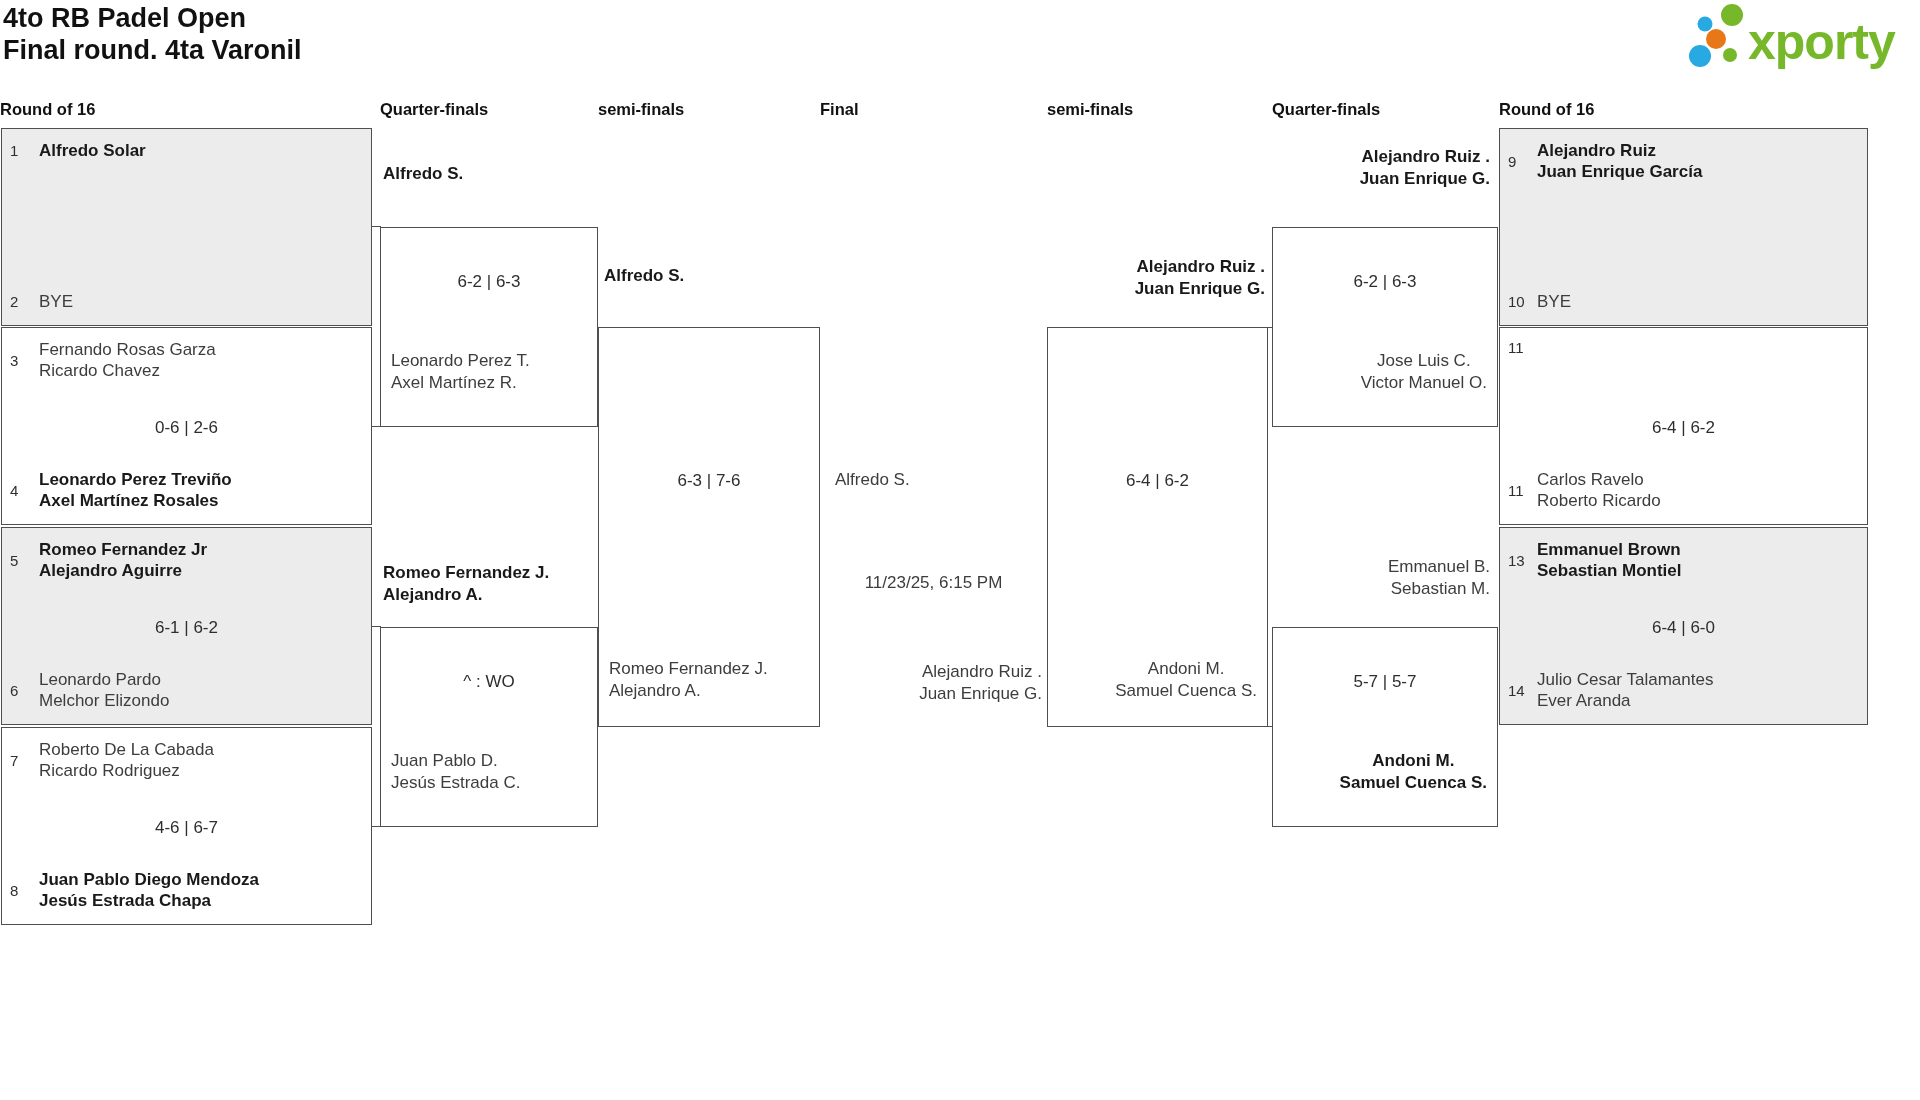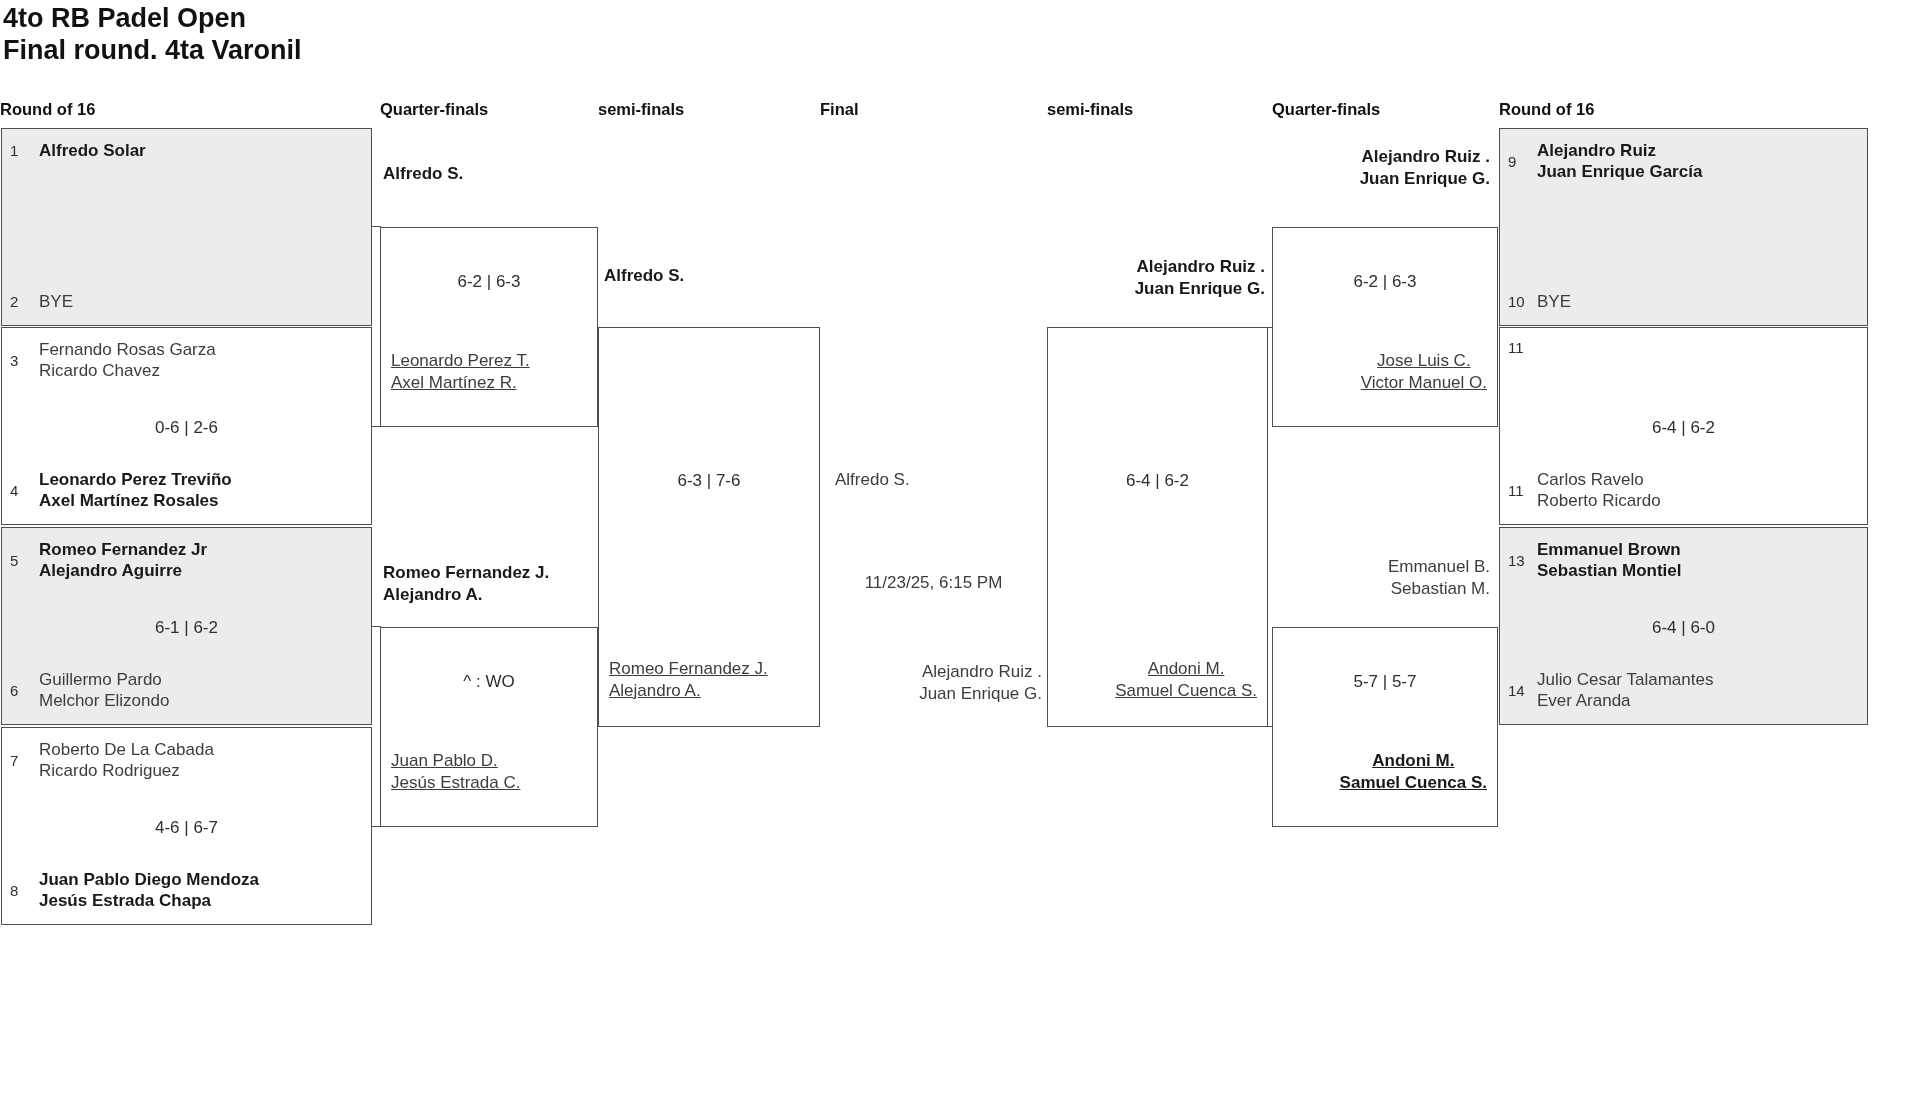--- a/index.html
+++ b/index.html
@@ -15,35 +15,45 @@
   .team .names span{display:block;line-height:21px;}
   .team.w .names{font-weight:700;color:#191919;}
   .team.t{top:11px;}
   .team.b{bottom:13px;}
   .score{position:absolute;left:0;width:100%;text-align:center;font-size:17px;color:#2e2e2e;}
   .score.mid{top:50%;transform:translateY(-50%);margin-top:2px;}
   .box{position:absolute;border:1px solid #4f4f4f;box-sizing:border-box;background:transparent;}
   .lbl{position:absolute;font-size:17px;line-height:22px;color:#3d3d3d;}
   .lbl.w{font-weight:700;color:#191919;}
   .lbl.r{text-align:right;}
-  .inbox{position:absolute;font-size:17px;line-height:22px;color:#3d3d3d;text-decoration:underline;}
+  .inbox{position:absolute;font-size:17px;line-height:22px;color:#3d3d3d;}
   .inbox.w{font-weight:700;color:#191919;}
   .inbox.r{text-align:center;}
   .inbox span{display:block;}
   .tick{position:absolute;height:1px;background:#4f4f4f;}
   .logo{position:absolute;left:1686px;top:2px;}
 </style>
 </head>
 <body>
 
 <div class="canvas">
 
   <div class="title">4to RB Padel Open
 Final round. 4ta Varonil</div>
 
+  <div class="logo">
+    <svg width="220" height="68" viewBox="0 0 220 68">
+      <circle cx="19" cy="22" r="7.5" fill="#29a9e1"></circle>
+      <circle cx="46" cy="13" r="11" fill="#76b82a"></circle>
+      <circle cx="30" cy="37" r="10" fill="#e87817"></circle>
+      <circle cx="14" cy="54" r="11" fill="#29a9e1"></circle>
+      <circle cx="44" cy="53" r="7" fill="#76b82a"></circle>
+      <text x="62" y="57" font-size="50" font-weight="bold" letter-spacing="-1" font-family="Liberation Sans, sans-serif" fill="#76b82a">xporty</text>
+    </svg>
+  </div>
 
   <div class="colhead" style="left:0;width:372px">Round of 16</div>
   <div class="colhead" style="left:380px;width:218px">Quarter-finals</div>
   <div class="colhead" style="left:598px;width:222px">semi-finals</div>
   <div class="colhead" style="left:820px;width:227px">Final</div>
   <div class="colhead" style="left:1047px;width:221px">semi-finals</div>
   <div class="colhead" style="left:1272px;width:226px">Quarter-finals</div>
   <div class="colhead" style="left:1499px;width:369px">Round of 16</div>
 
   <div class="match grey" style="left:1px;top:128px;width:371px;height:198px">
@@ -86,21 +96,21 @@
       <span class="seed">5</span>
       <span class="names">
           <span>Romeo Fernandez Jr</span>
           <span>Alejandro Aguirre</span>
         </span>
     </div>
     <div class="score mid">6-1 | 6-2</div>
     <div class="team b">
       <span class="seed">6</span>
       <span class="names">
-          <span>Guillermo Pardo</span>
+          <span>Leonardo Pardo</span>
           <span>Melchor Elizondo</span>
         </span>
     </div>
   </div>
 
   <div class="match" style="left:1px;top:727px;width:371px;height:198px">
     <div class="team t">
       <span class="seed">7</span>
       <span class="names">
           <span>Roberto De La Cabada</span>

